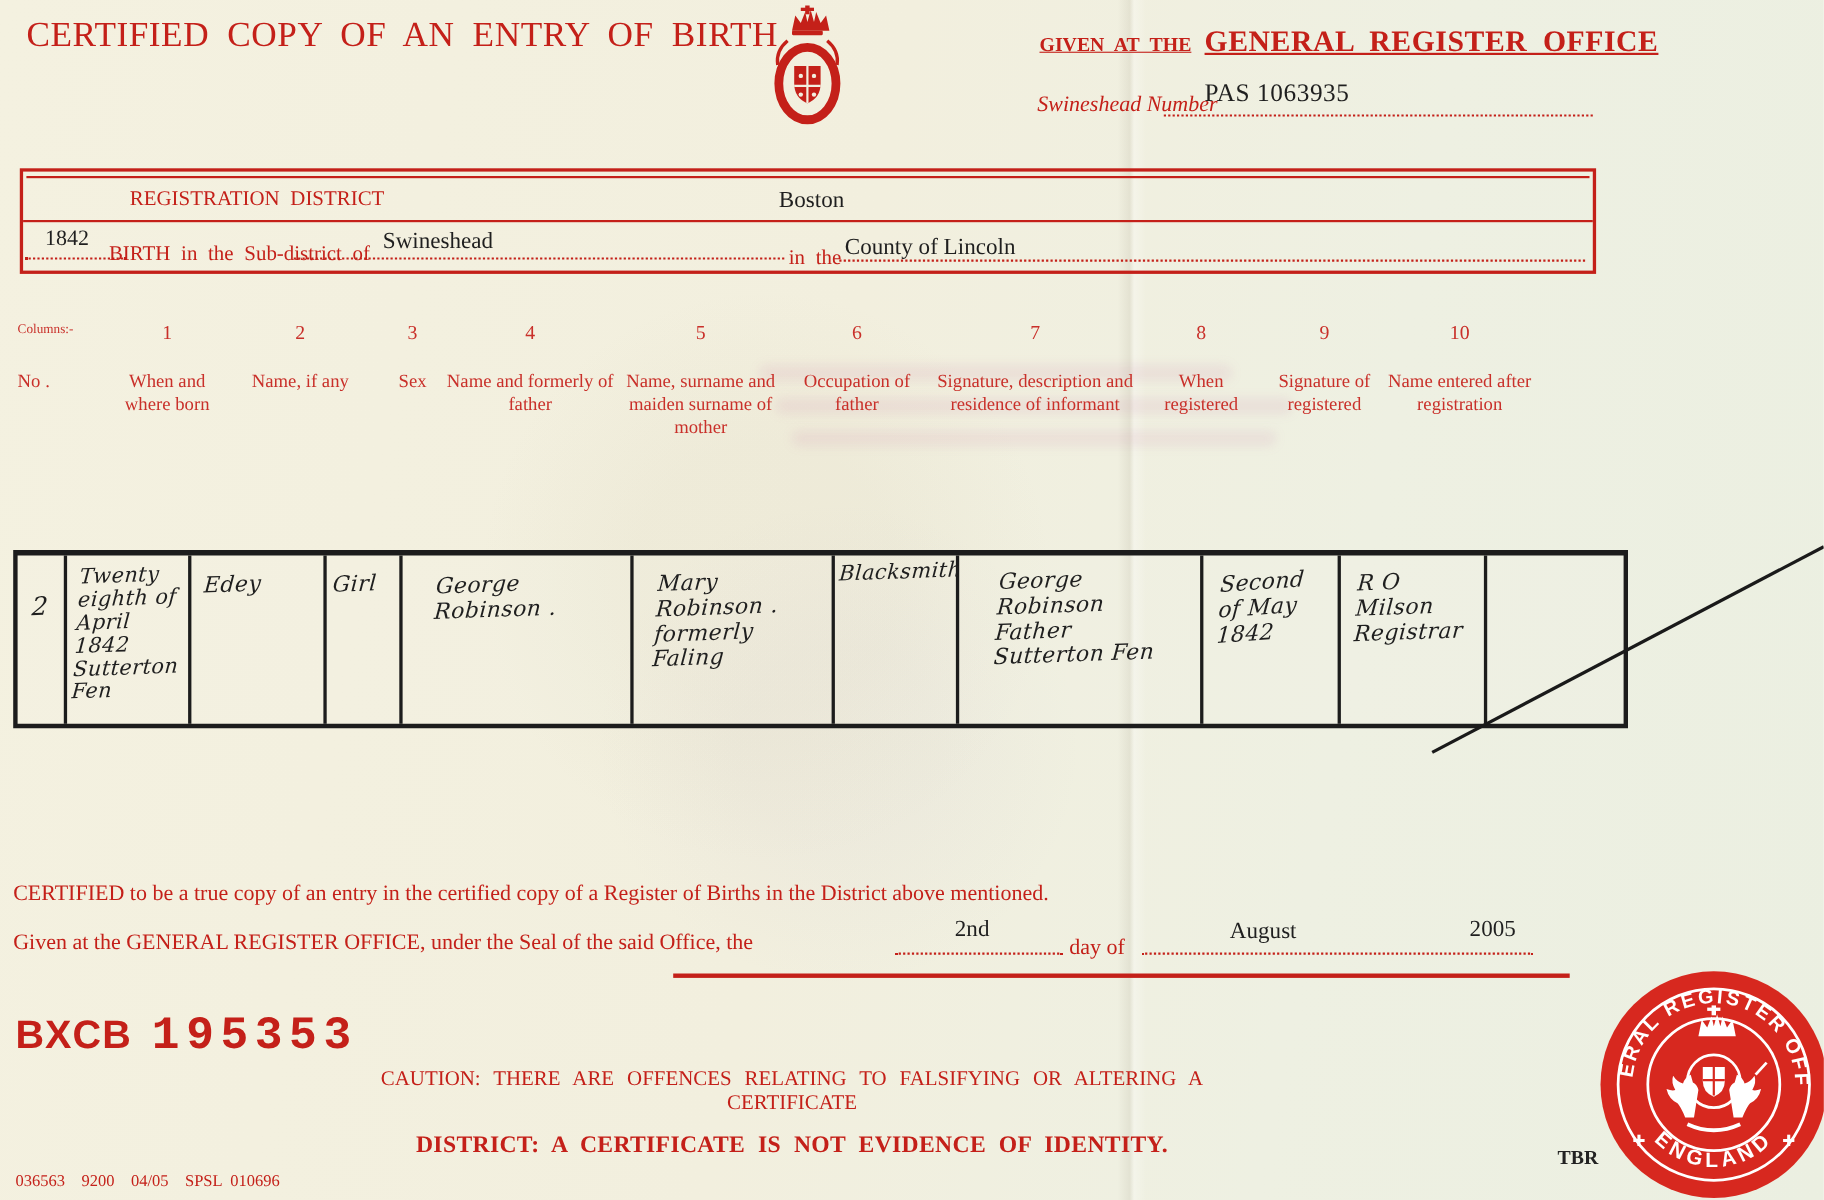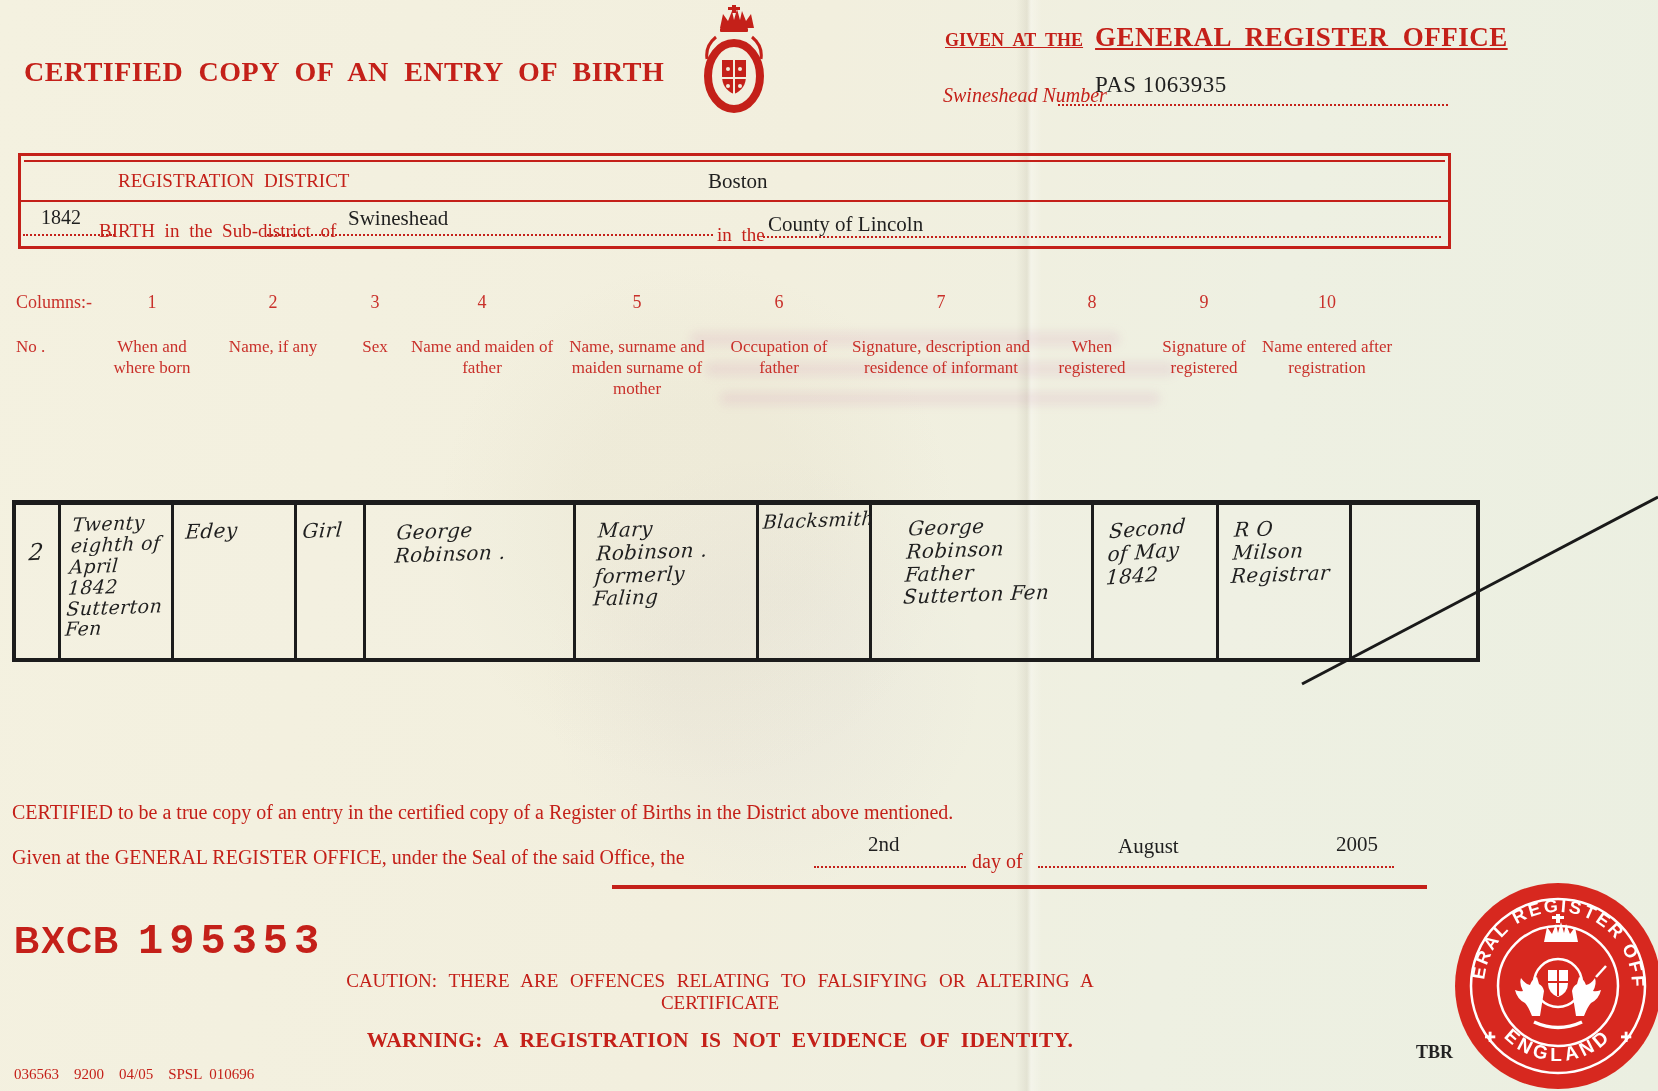--- a/index.html
+++ b/index.html
@@ -17,35 +17,35 @@
       linear-gradient(100deg,#f4f1e0 0%,#f2efde 45%,#eef0e2 72%,#ebefe1 100%);
     font-family:"Liberation Serif", serif;
   }
   .abs{position:absolute;}
 
   
   .crease{top:0;height:1091px;width:26px;pointer-events:none;
     background:linear-gradient(90deg,rgba(120,110,85,0) 0%,rgba(120,110,85,0.10) 42%,rgba(255,255,255,0.30) 58%,rgba(120,110,85,0) 100%);}
   .smudge{background:rgba(190,80,150,0.10);filter:blur(5px);border-radius:8px;pointer-events:none;}
 
-  .doc-title{font-size:28px;font-weight:bold;letter-spacing:0.5px;word-spacing:8px;color:var(--red);margin-top:43px;}
+  .doc-title{font-size:32px;font-weight:normal;letter-spacing:0.5px;word-spacing:8px;color:var(--red);}
   .given-at{display:flex;align-items:baseline;gap:12px;color:var(--red);font-weight:bold;}
   .given-at .prefix{font-size:18px;word-spacing:5px;}
   .given-at .office{font-size:27px;word-spacing:7px;letter-spacing:0.5px;}
   .app-label{font-style:italic;font-size:20px;color:var(--red);}
   .app-value{font-size:23px;color:var(--ink);letter-spacing:0.5px;}
   .dotted{height:0;border-bottom:2px dotted var(--red);}
 
   .district-box{border:3px solid var(--red);}
   .district-box .inner-top{position:absolute;left:3px;right:3px;top:4px;height:0;border-top:2px solid var(--red);}
   .district-box .divider{position:absolute;left:0;right:0;top:44px;height:2px;background:var(--red);}
   .box-label{font-size:19px;color:var(--red);word-spacing:5px;}
   .box-value{font-size:21px;color:var(--ink);}
 
-  .col-label{font-size:18px;color:var(--red-soft);}
+  .col-label{font-size:12px;color:var(--red-soft);}
   .col-num{font-size:18px;color:var(--red-soft);transform:translateX(-50%);position:absolute;top:0;}
   .col-title{position:absolute;top:0;transform:translateX(-50%);text-align:center;
     font-size:17px;line-height:21px;color:var(--red-soft);}
 
   .register-table{display:flex;border:4px solid #1c1c1c;border-top-width:5px;box-sizing:border-box;background:rgba(255,255,255,0.06);}
   .register-table .cell{border-right:3px solid #1c1c1c;box-sizing:border-box;flex:0 0 auto;overflow:visible;}
   .register-table .cell:last-child{border-right:none;flex:1 1 auto;}
   .hand{font-family:"DejaVu Serif", serif;font-style:italic;color:var(--ink);
     font-size:20px;line-height:1.14;white-space:pre-line;letter-spacing:0.4px;
     transform:rotate(-2deg) skewX(-6deg);display:block;}
@@ -131,21 +131,21 @@
   <span class="col-num" style="left:941px;">7</span>
   <span class="col-num" style="left:1092px;">8</span>
   <span class="col-num" style="left:1204px;">9</span>
   <span class="col-num" style="left:1327px;">10</span>
 </div>
 <div class="abs" style="left:0;top:336px;width:1432px;height:70px;">
   <span class="col-title" style="left:16px;transform:none;text-align:left;">No .</span>
   <span class="col-title" style="left:152px;width:112px;">When and where born</span>
   <span class="col-title" style="left:273px;width:132px;">Name, if any</span>
   <span class="col-title" style="left:375px;width:60px;">Sex</span>
-  <span class="col-title" style="left:482px;width:152px;">Name and maiden of father</span>
+  <span class="col-title" style="left:482px;width:152px;">Name and formerly of father</span>
   <span class="col-title" style="left:637px;width:160px;">Name, surname and maiden surname of mother</span>
   <span class="col-title" style="left:779px;width:112px;">Occupation of father</span>
   <span class="col-title" style="left:941px;width:212px;">Signature, description and residence of informant</span>
   <span class="col-title" style="left:1092px;width:100px;">When registered</span>
   <span class="col-title" style="left:1204px;width:110px;">Signature of registered</span>
   <span class="col-title" style="left:1327px;width:150px;">Name entered after registration</span>
 </div>
 
 <div class="abs register-table" style="left:12px;top:500px;width:1468px;height:162px;">
   <div class="cell" style="width:45px;">
@@ -213,21 +213,21 @@
 <div class="abs fill-value" style="left:1336px;top:832px;">2005</div>
 <div class="abs rule" style="left:612px;top:885px;width:815px;height:4px;"></div>
 
 <div class="abs serial" style="left:14px;top:918px;">
   <span class="prefix">BXCB</span>
   <span class="number">195353</span>
 </div>
 
 <div class="abs caution-block" style="left:290px;top:970px;width:860px;">
   <div class="c1">CAUTION: THERE ARE OFFENCES RELATING TO FALSIFYING OR ALTERING A CERTIFICATE</div>
-  <div class="warn">WARNING: A REGISTRATION IS NOT EVIDENCE OF IDENTITY.</div>
+  <div class="warn">DISTRICT: A CERTIFICATE IS NOT EVIDENCE OF IDENTITY.</div>
 </div>
 
 <div class="abs print-code" style="left:14px;top:1066px;">036563    9200    04/05    SPSL  010696</div>
 <div class="abs initials" style="left:1416px;top:1042px;">TBR</div>
 
 <svg class="abs" style="left:1452px;top:880px;" width="212" height="212" viewBox="0 0 212 212">
   <defs>
     <path id="seal-arc-top" d="M 32,106 A 74,74 0 1 1 180,106"></path>
     <path id="seal-arc-bottom" d="M 46,150 A 74,74 0 0 0 166,150"></path>
   </defs>

